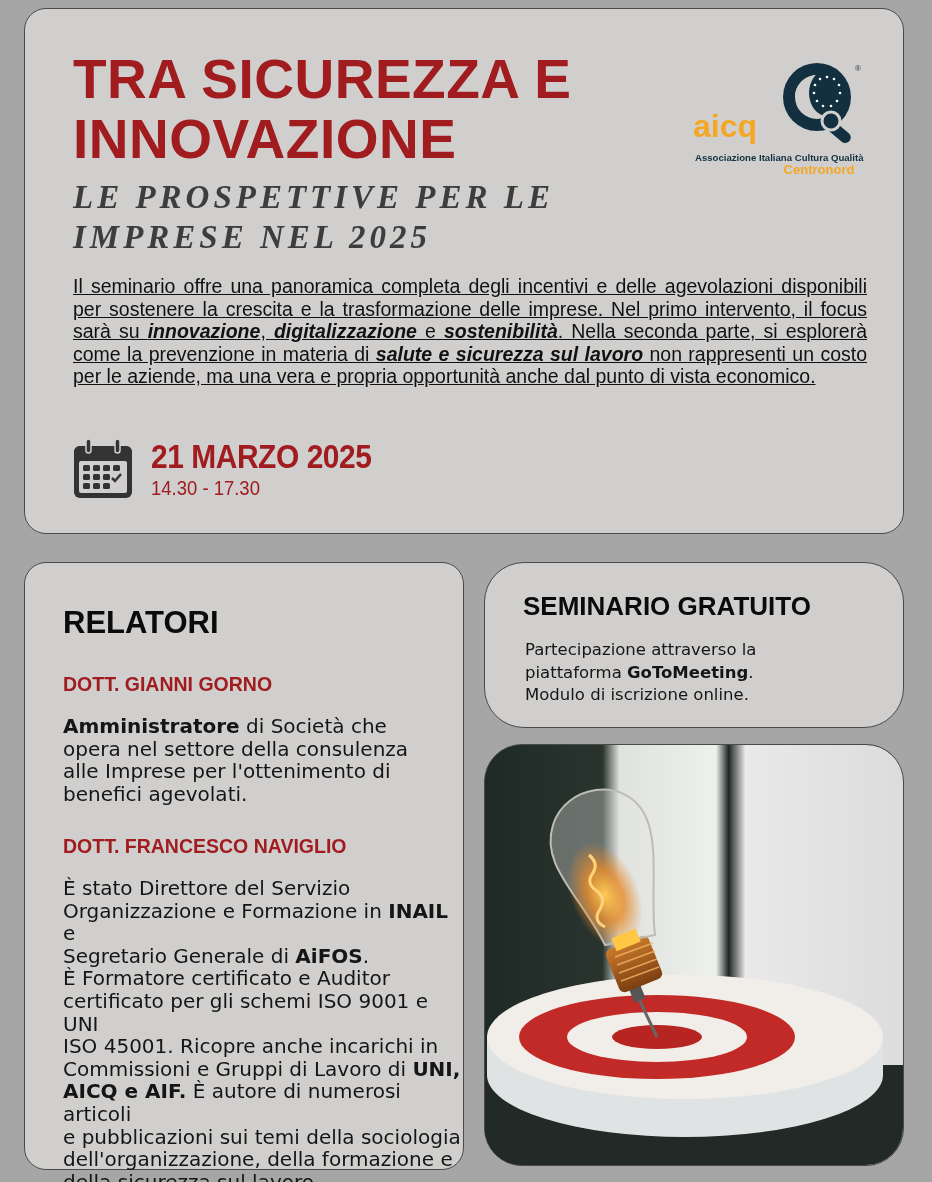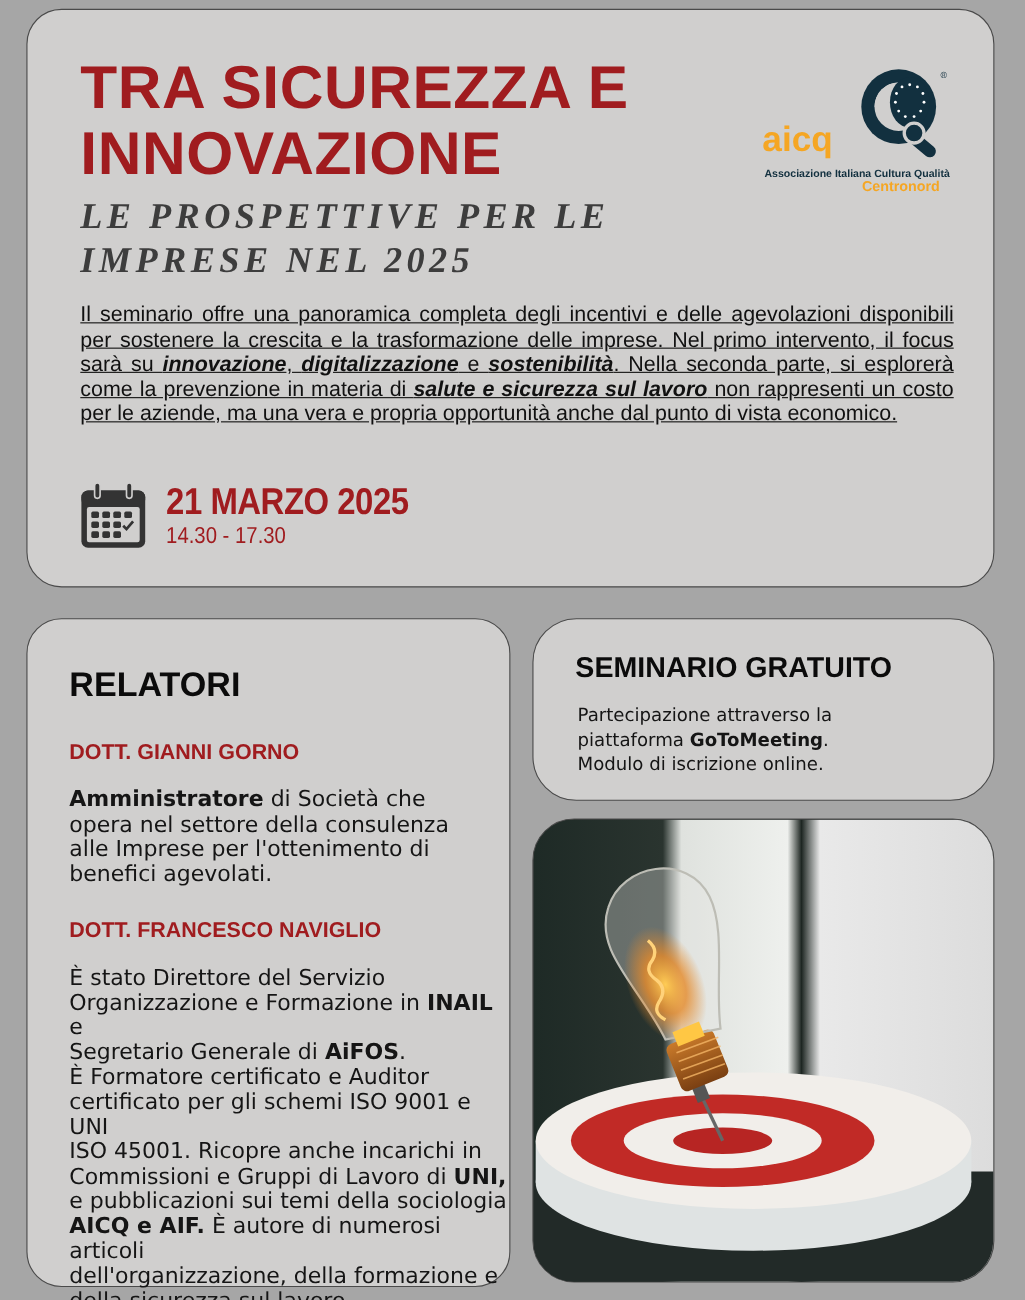--- a/index.html
+++ b/index.html
@@ -3,21 +3,21 @@
 <meta charset="utf-8">
 <style>
   * { box-sizing: border-box; margin: 0; padding: 0; }
   html, body { width: 932px; height: 1182px; background: #a6a6a6; overflow: hidden; }
   body { position: relative; font-family: "DejaVu Sans", sans-serif; color: #111; }
 
   .card {
     position: absolute;
     background: #d0cfce;
     border: 1.5px solid #4a4a4a;
-    border-radius: 32px;
+    border-radius: 22px;
   }
   #top-card { left: 24px; top: 8px; width: 880px; height: 526px; }
   #speakers-card { left: 24px; top: 562px; width: 440px; height: 608px; }
   #free-card { left: 484px; top: 562px; width: 420px; height: 166px; border-radius: 40px; }
   #photo-card { left: 484px; top: 744px; width: 420px; height: 422px; border-radius: 38px; overflow: hidden; background: #2c3330; }
 
   
   .title {
     position: absolute; left: 48px; top: 40px;
     font-family: "Liberation Sans", sans-serif; font-weight: 700;
@@ -163,22 +163,22 @@
 
   <div class="speaker-name" style="top:272px;">DOTT. FRANCESCO NAVIGLIO</div>
   <div class="speaker-bio" style="top:314px;">
     <div>È stato Direttore del Servizio</div>
     <div><span>Organizzazione e Formazione in </span><b>INAIL</b><span> e</span></div>
     <div><span>Segretario Generale di </span><b>AiFOS</b><span>.</span></div>
     <div>È Formatore certificato e Auditor</div>
     <div>certificato per gli schemi ISO 9001 e UNI</div>
     <div>ISO 45001. Ricopre anche incarichi in</div>
     <div><span>Commissioni e Gruppi di Lavoro di </span><b>UNI,</b></div>
+    <div><b>AICQ e AIF.</b><span> È autore di numerosi articoli</span></div>
     <div>e pubblicazioni sui temi della sociologia</div>
-    <div><b>AICQ e AIF.</b><span> È autore di numerosi articoli</span></div>
     <div>dell'organizzazione, della formazione e</div>
     <div>della sicurezza sul lavoro.</div>
   </div>
 </div>
 
 <div id="free-card" class="card">
   <div class="free-title">SEMINARIO GRATUITO</div>
   <div class="free-text">
     <div>Partecipazione attraverso la</div>
     <div><span>piattaforma </span><b>GoToMeeting</b><span>.</span></div>

